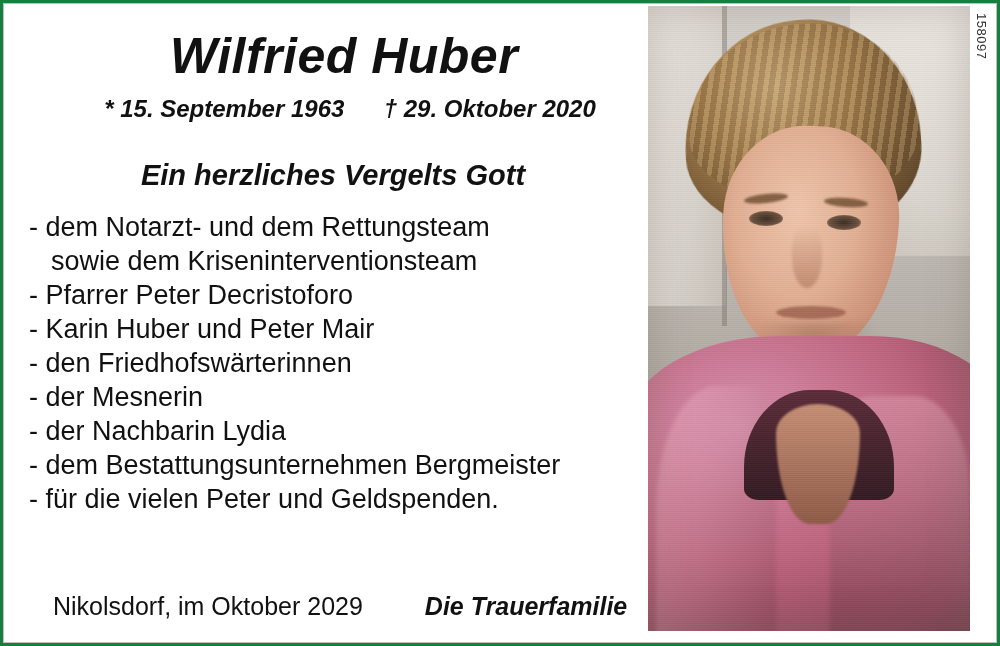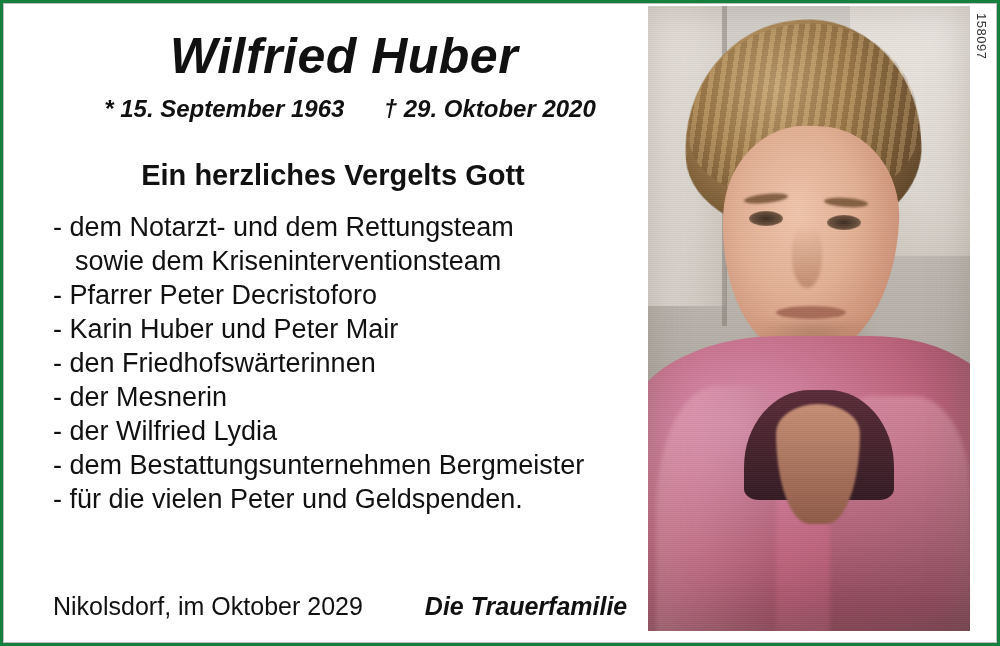--- a/index.html
+++ b/index.html
@@ -212,26 +212,27 @@
     font-weight: bold;
     font-style: italic;
     text-align: center;
     margin-top: 10px;
     padding-left: 34px;
   }
   .dates .gap { display: inline-block; width: 26px; }
   .subtitle {
     font-size: 29px;
     font-weight: bold;
+    font-style: italic;
     text-align: center;
     margin-top: 36px;
   }
   .thanks {
     margin: 18px 0 0 0;
-    padding: 0 0 0 50px;
+    padding: 0 0 0 26px;
     list-style: none;
   }
   .thanks li {
     font-size: 27px;
     line-height: 1.26;
     white-space: nowrap;
   }
   .thanks li.cont {
     padding-left: 22px;
   }
@@ -327,21 +328,21 @@
 
     <div class="subtitle">Ein herzliches Vergelts Gott</div>
 
     <ul class="thanks">
       <li>- dem Notarzt- und dem Rettungsteam</li>
       <li class="cont">sowie dem Kriseninterventionsteam</li>
       <li>- Pfarrer Peter Decristoforo</li>
       <li>- Karin Huber und Peter Mair</li>
       <li>- den Friedhofswärterinnen</li>
       <li>- der Mesnerin</li>
-      <li>- der Wilfried Lydia</li>
+      <li>- der Nachbarin Lydia</li>
       <li>- dem Bestattungsunternehmen Bergmeister</li>
       <li>- für die vielen Peter und Geldspenden.</li>
     </ul>
 
     <div class="footer">
       <div class="place">Nikolsdorf, im Oktober 2029</div>
       <div class="family">Die Trauerfamilie</div>
     </div>
 
   </div>

